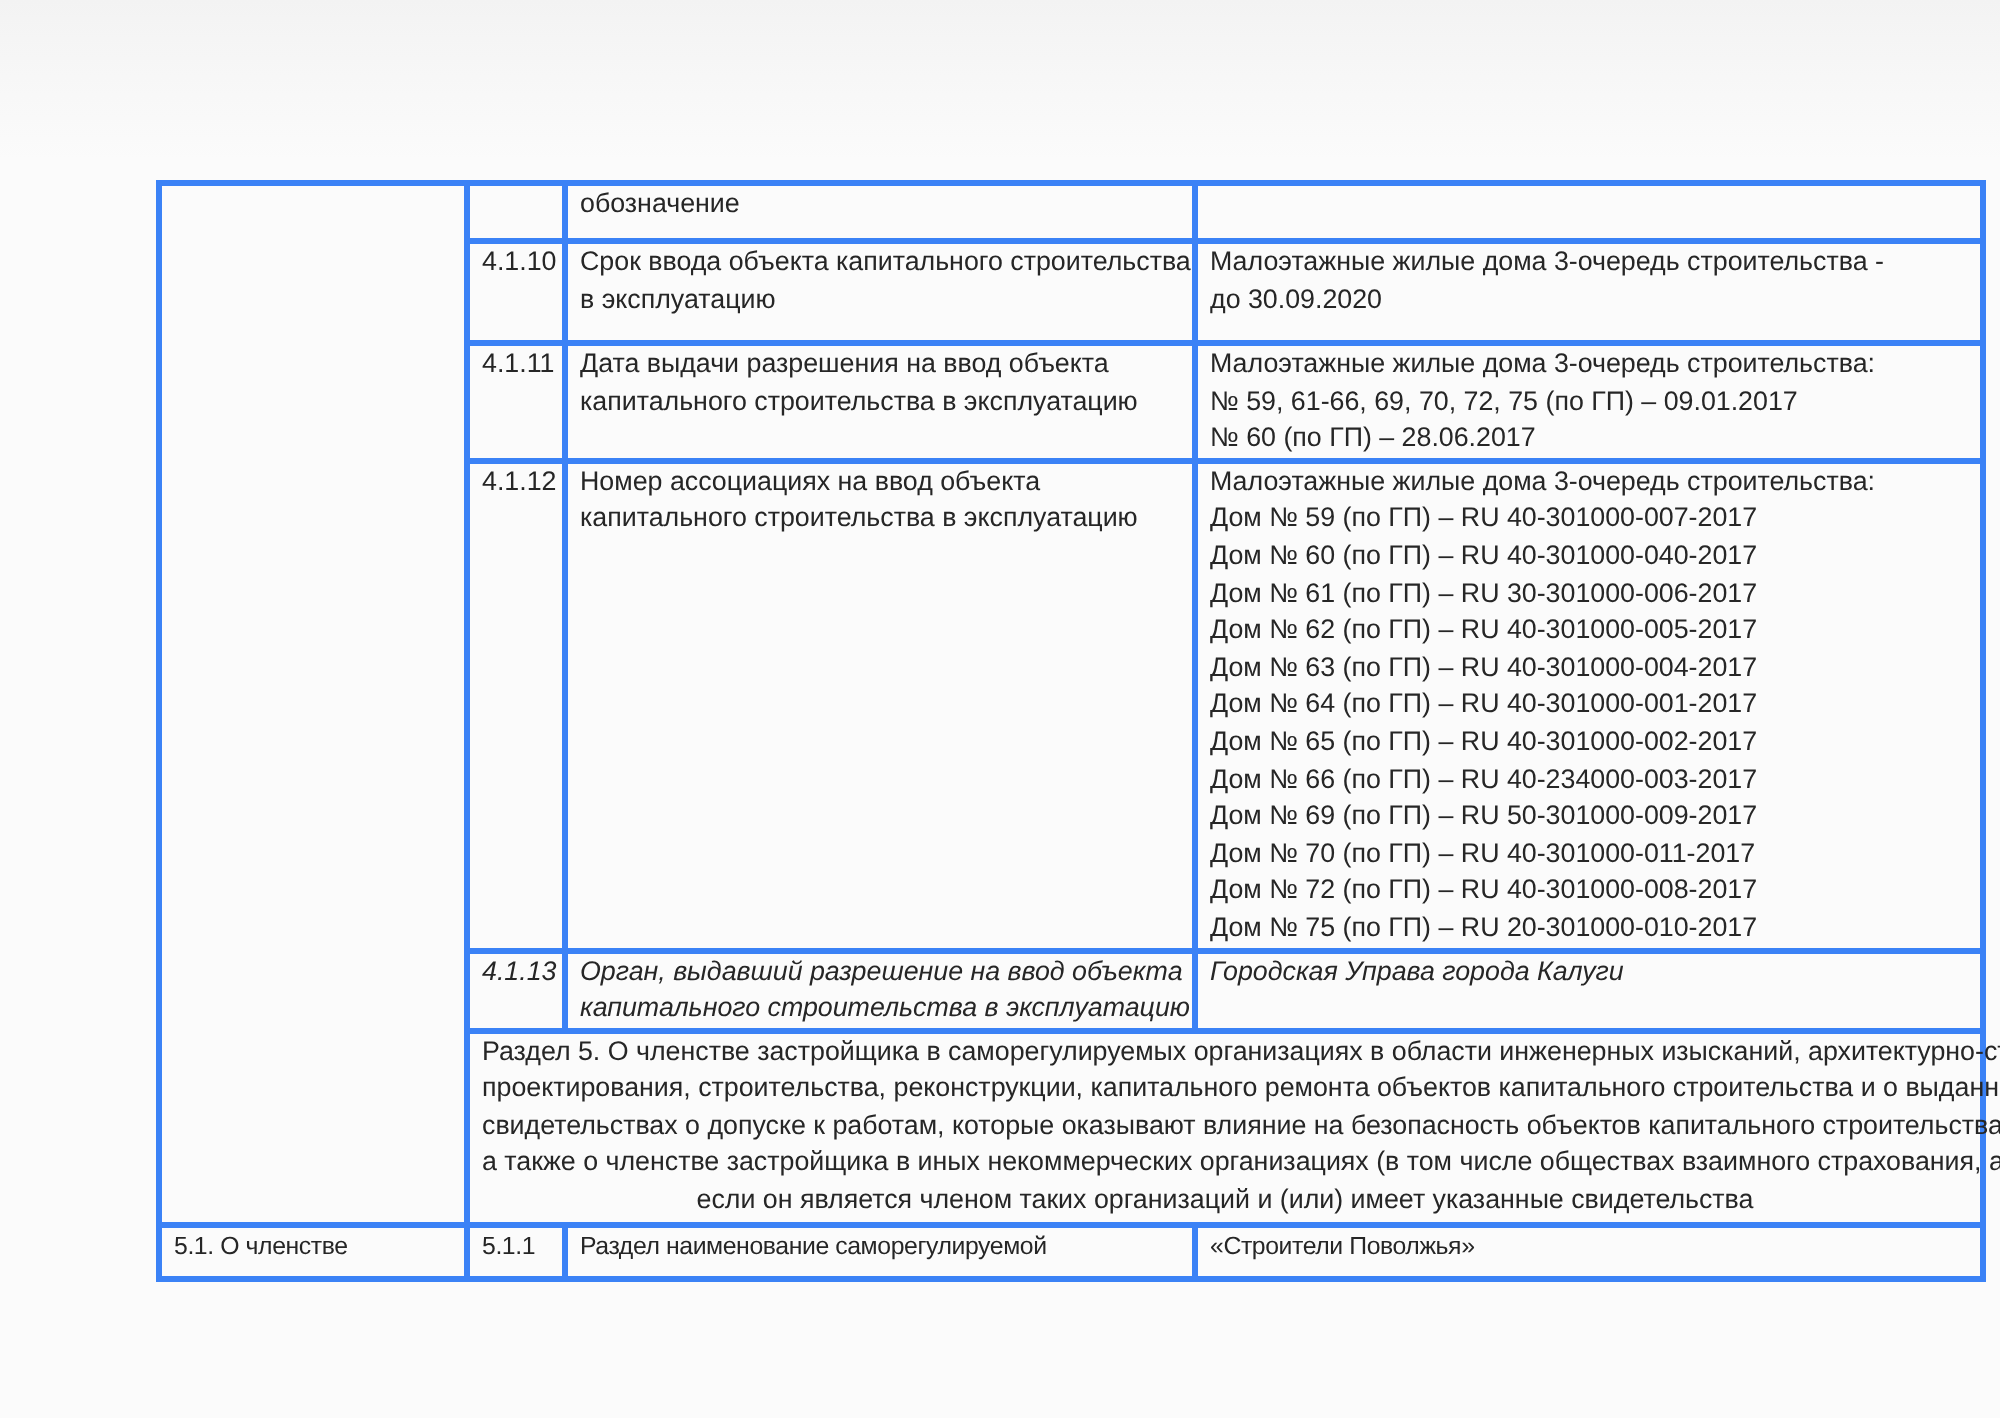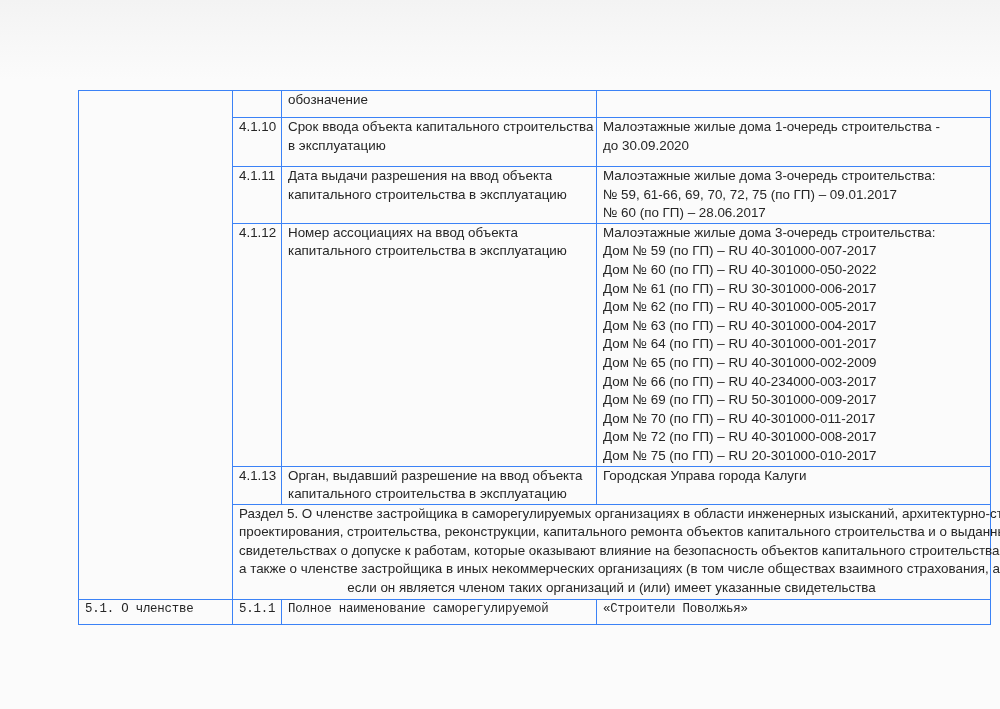--- a/index.html
+++ b/index.html
@@ -16,38 +16,38 @@
   }
   table.doc {
     position: absolute; left: 78px; top: 90px;
     width: 912px;
     border-collapse: collapse;
     table-layout: fixed;
     font-size: 13.4px;
     line-height: 18.6px;
   }
   table.doc td {
-    border: 1px solid #3b82f6;
+    border: 3px solid #3b82f6;
     vertical-align: top;
     padding: 0 6px;
   }
   col.c1 { width: 154px; }
   col.c2 { width: 49px; }
   col.c3 { width: 315px; }
   col.c4 { width: 394px; }
   td.num { padding: 0 4px; }
   .row-top td { height: 26px; padding-top: 6px; }
   .r4110 td { height: 48px; padding-top: 10px; }
   .r4111 td { height: 54px; padding-top: 10px; margin-left: 40px; }
   .r4112 td { height: 230px; padding-top: 10px; }
-  .r4113 td { height: 33px; padding-top: 10px; }
+  .r4113 td { height: 33px; padding-top: 10px; font-style: italic; }
   .section td {
     text-align: center; padding: 8px 10px 6px 10px; height: 94px;
   }
-  .r511 td { height: 24px; padding-top: 6px; font-family: Liberation Mono, monospace; font-size: 12.4px; letter-spacing: -0.2px; }
+  .r511 td { height: 24px; padding-top: 6px; font-family: Liberation Sans, sans-serif; font-size: 12.4px; letter-spacing: -0.2px; }
   .line { display: block; white-space: nowrap; }
 </style>
 </head>
 <body>
 
 <div class="scan-noise"></div>
 
 <table class="doc">
   <colgroup>
       <col class="c1">
@@ -62,21 +62,21 @@
       <td><span>обозначение</span></td>
       <td><span></span></td>
     </tr>
     <tr class="r4110">
       <td class="num">4.1.10</td>
       <td>
         <span class="line">Срок ввода объекта капитального строительства</span>
         <span class="line">в эксплуатацию</span>
       </td>
       <td>
-        <span class="line">Малоэтажные жилые дома 1-очередь строительства -</span>
+        <span class="line">Малоэтажные жилые дома 3-очередь строительства -</span>
         <span class="line">до 30.09.2020</span>
       </td>
     </tr>
     <tr class="r4111">
       <td class="num">4.1.11</td>
       <td>
         <span class="line">Дата выдачи разрешения на ввод объекта</span>
         <span class="line">капитального строительства в эксплуатацию</span>
       </td>
       <td>
@@ -87,26 +87,26 @@
     </tr>
     <tr class="r4112">
       <td class="num">4.1.12</td>
       <td>
         <span class="line">Номер ассоциациях на ввод объекта</span>
         <span class="line">капитального строительства в эксплуатацию</span>
       </td>
       <td>
         <span class="line">Малоэтажные жилые дома 3-очередь строительства:</span>
         <span class="line">Дом № 59 (по ГП) – RU 40-301000-007-2017</span>
-        <span class="line">Дом № 60 (по ГП) – RU 40-301000-050-2022</span>
+        <span class="line">Дом № 60 (по ГП) – RU 40-301000-040-2017</span>
         <span class="line">Дом № 61 (по ГП) – RU 30-301000-006-2017</span>
         <span class="line">Дом № 62 (по ГП) – RU 40-301000-005-2017</span>
         <span class="line">Дом № 63 (по ГП) – RU 40-301000-004-2017</span>
         <span class="line">Дом № 64 (по ГП) – RU 40-301000-001-2017</span>
-        <span class="line">Дом № 65 (по ГП) – RU 40-301000-002-2009</span>
+        <span class="line">Дом № 65 (по ГП) – RU 40-301000-002-2017</span>
         <span class="line">Дом № 66 (по ГП) – RU 40-234000-003-2017</span>
         <span class="line">Дом № 69 (по ГП) – RU 50-301000-009-2017</span>
         <span class="line">Дом № 70 (по ГП) – RU 40-301000-011-2017</span>
         <span class="line">Дом № 72 (по ГП) – RU 40-301000-008-2017</span>
         <span class="line">Дом № 75 (по ГП) – RU 20-301000-010-2017</span>
       </td>
     </tr>
     <tr class="r4113">
       <td class="num">4.1.13</td>
       <td>
@@ -123,17 +123,17 @@
         <span class="line">Раздел 5. О членстве застройщика в саморегулируемых организациях в области инженерных изысканий, архитектурно-строительного</span>
         <span class="line">проектирования, строительства, реконструкции, капитального ремонта объектов капитального строительства и о выданных застройщику</span>
         <span class="line">свидетельствах о допуске к работам, которые оказывают влияние на безопасность объектов капитального строительства,</span>
         <span class="line">а также о членстве застройщика в иных некоммерческих организациях (в том числе обществах взаимного страхования, ассоциациях),</span>
         <span class="line">если он является членом таких организаций и (или) имеет указанные свидетельства</span>
       </td>
     </tr>
     <tr class="r511">
       <td>5.1. О членстве</td>
       <td class="num">5.1.1</td>
-      <td>Полное наименование саморегулируемой</td>
+      <td>Раздел наименование саморегулируемой</td>
       <td>«Строители Поволжья»</td>
     </tr>
   </tbody>
 </table>
 
 </body></html>

